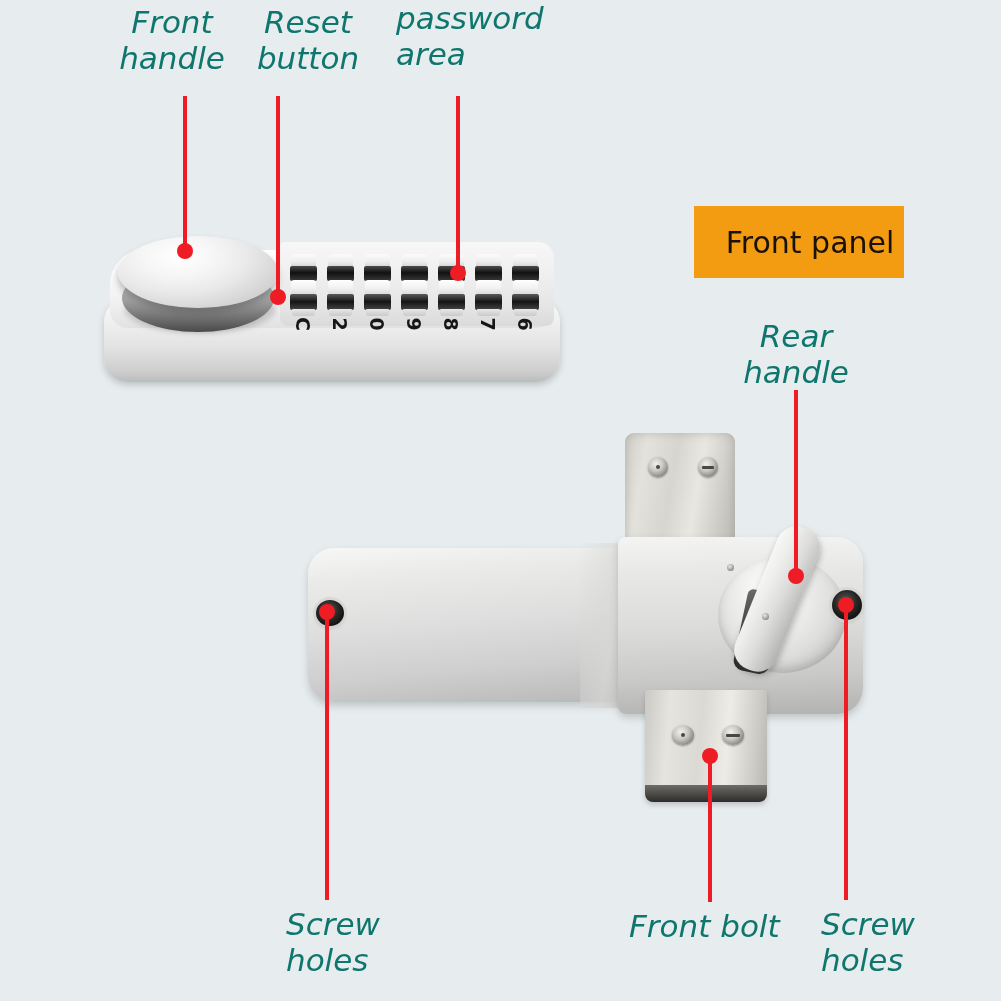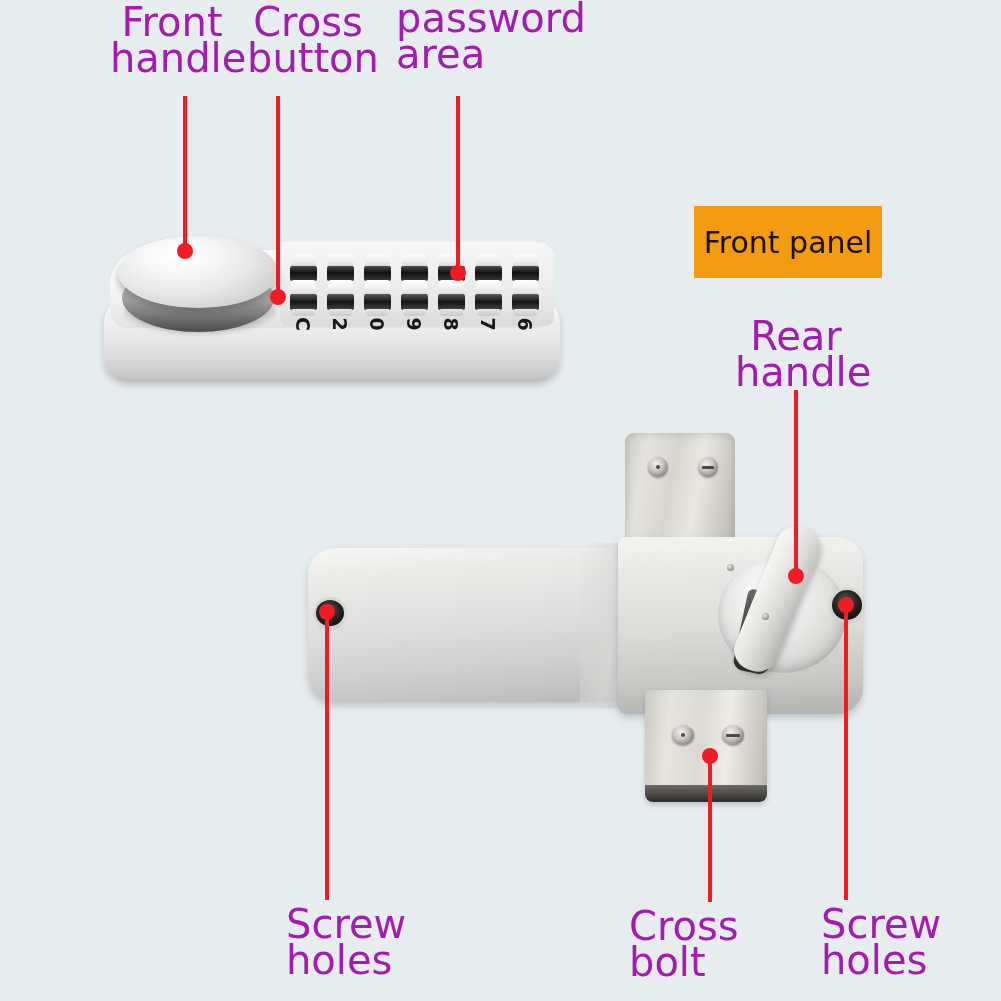--- a/index.html
+++ b/index.html
@@ -18,26 +18,27 @@
     position: absolute;
     left: 0; top: 0;
     width: 1001px;
     height: 1001px;
     background: #e7ecee;
   }
 
   
   .callout {
     position: absolute;
-    color: #a21caf;
-    font-size: 40px;
+    color: #0f766e;
+    font-size: 31px;
     line-height: 36px;
     letter-spacing: 0px;
     white-space: pre-line;
     font-family: "DejaVu Sans", sans-serif;
+    font-style: italic;
   }
   .callout.ctr { text-align: center; }
   .callout.lft { text-align: left; }
 
   
   .badge {
     position: absolute;
     background: #f39c12;
     color: #1a1208;
     font-size: 30px;
@@ -393,38 +394,38 @@
   }
 </style>
 </head>
 <body>
 
 <div id="stage">
 
   <div class="callout ctr" style="left:110px; top:4px; width:124px;">Front
 handle</div>
 
-  <div class="callout ctr" style="left:247px; top:4px; width:122px;">Cross
+  <div class="callout ctr" style="left:247px; top:4px; width:122px;">Reset
 button</div>
 
   <div class="callout lft" style="left:396px; top:0; width:170px;">password
 area</div>
 
   <div class="callout ctr" style="left:735px; top:318px; width:122px;">Rear
 handle</div>
 
   <div class="callout lft" style="left:286px; top:906px; width:140px;">Screw
 holes</div>
 
-  <div class="callout lft" style="left:629px; top:908px; width:170px;">Cross bolt</div>
+  <div class="callout lft" style="left:629px; top:908px; width:170px;">Front bolt</div>
 
   <div class="callout lft" style="left:821px; top:906px; width:140px;">Screw
 holes</div>
 
-  <div class="badge" style="left:694px; top:206px; width:188px; height:72px;">Front panel</div>
+  <div class="badge" style="left:694px; top:206px; width:188px; height:72px;padding-left:22px;">Front panel</div>
 
 
   <div id="front-panel">
     <div class="fp-body"></div>
     <div class="fp-face"></div>
     <div class="fp-keyplate"></div>
 
     <div class="fp-knob-shadow"></div>
     <div class="fp-knob-base"></div>
     <div class="fp-knob-top"></div>

